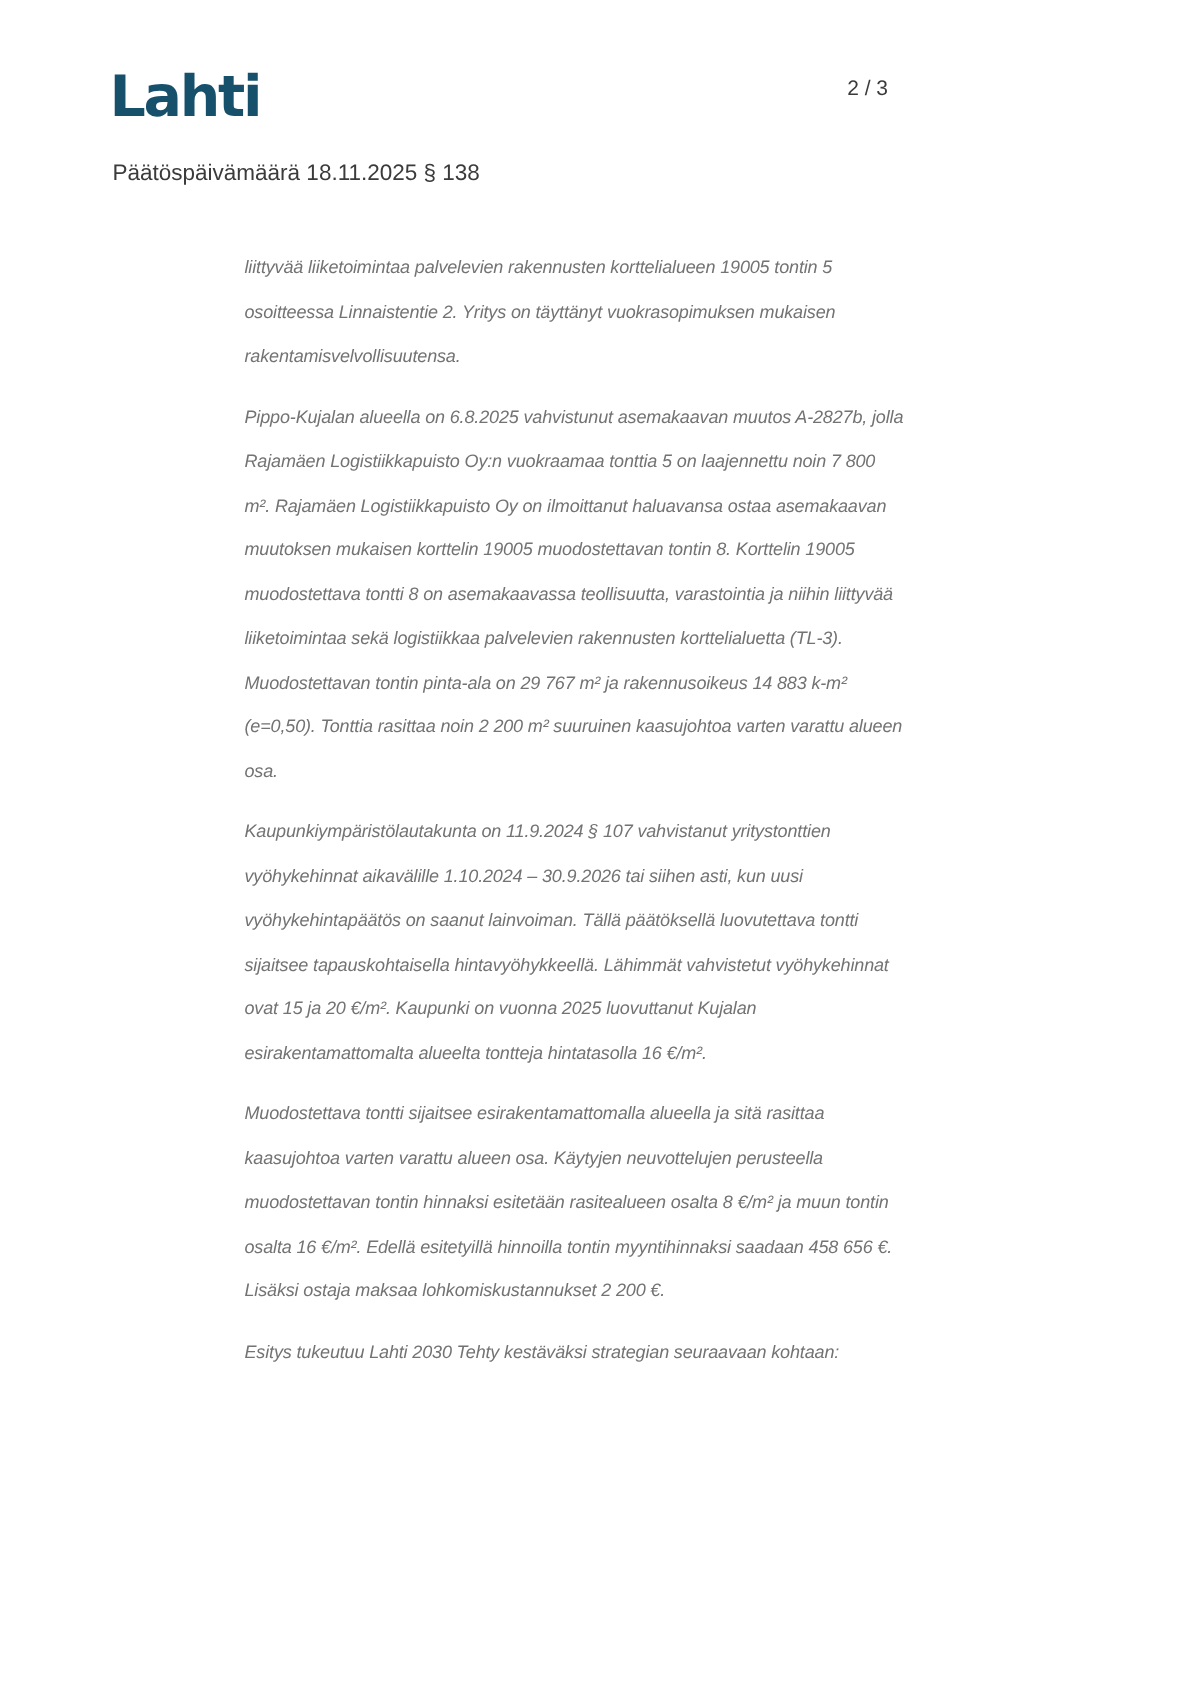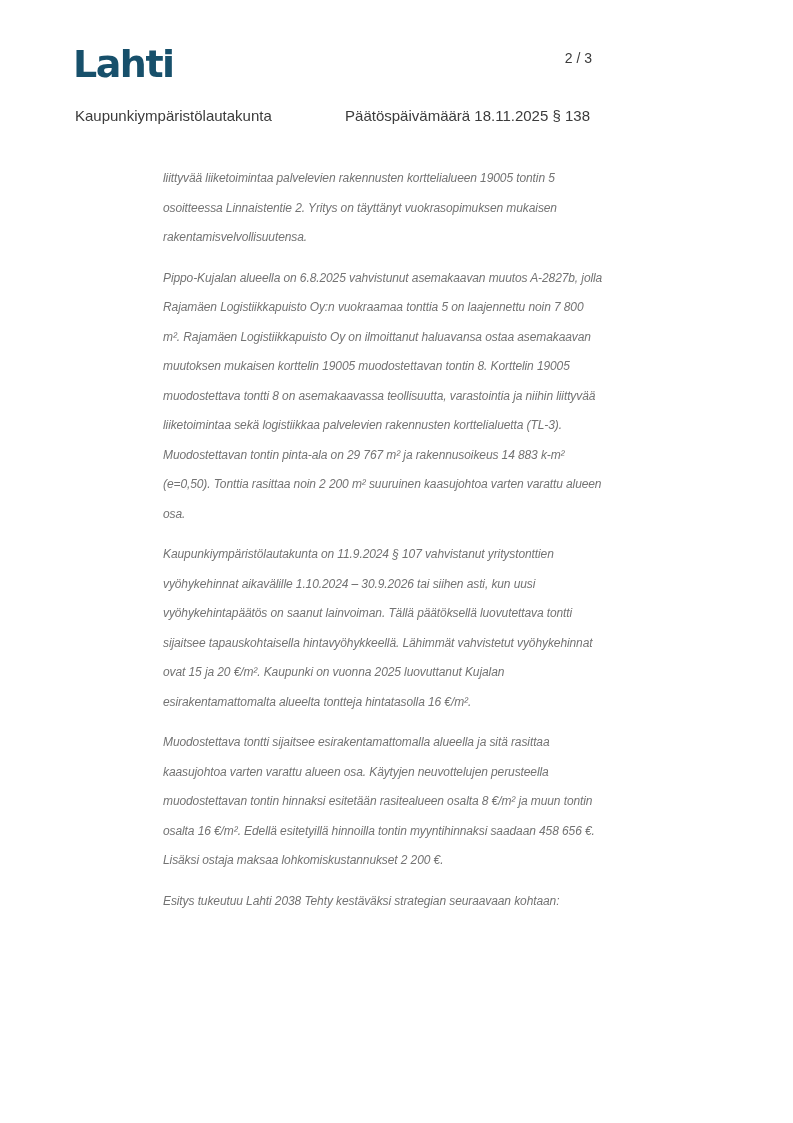--- a/index.html
+++ b/index.html
@@ -65,21 +65,20 @@
 </head>
 <body>
 
 <div class="page">
 
   <div class="logo">Lahti</div>
 
   <div class="page-number">2 / 3</div>
 
   <div class="header-row">
-    <span>Kaupunkiympäristölautakunta</span>
     <span>Päätöspäivämäärä 18.11.2025 § 138</span>
   </div>
 
   <div class="body-text">
     <p>liittyvää liiketoimintaa palvelevien rakennusten korttelialueen 19005 tontin 5
 osoitteessa Linnaistentie 2. Yritys on täyttänyt vuokrasopimuksen mukaisen
 rakentamisvelvollisuutensa.</p>
     <p>Pippo-Kujalan alueella on 6.8.2025 vahvistunut asemakaavan muutos A-2827b, jolla
 Rajamäen Logistiikkapuisto Oy:n vuokraamaa tonttia 5 on laajennettu noin 7 800
 m². Rajamäen Logistiikkapuisto Oy on ilmoittanut haluavansa ostaa asemakaavan
@@ -93,16 +92,16 @@
 vyöhykehinnat aikavälille 1.10.2024 – 30.9.2026 tai siihen asti, kun uusi
 vyöhykehintapäätös on saanut lainvoiman. Tällä päätöksellä luovutettava tontti
 sijaitsee tapauskohtaisella hintavyöhykkeellä. Lähimmät vahvistetut vyöhykehinnat
 ovat 15 ja 20 €/m². Kaupunki on vuonna 2025 luovuttanut Kujalan
 esirakentamattomalta alueelta tontteja hintatasolla 16 €/m².</p>
     <p>Muodostettava tontti sijaitsee esirakentamattomalla alueella ja sitä rasittaa
 kaasujohtoa varten varattu alueen osa. Käytyjen neuvottelujen perusteella
 muodostettavan tontin hinnaksi esitetään rasitealueen osalta 8 €/m² ja muun tontin
 osalta 16 €/m². Edellä esitetyillä hinnoilla tontin myyntihinnaksi saadaan 458 656 €.
 Lisäksi ostaja maksaa lohkomiskustannukset 2 200 €.</p>
-    <p>Esitys tukeutuu Lahti 2038 Tehty kestäväksi strategian seuraavaan kohtaan:</p>
+    <p>Esitys tukeutuu Lahti 2030 Tehty kestäväksi strategian seuraavaan kohtaan:</p>
   </div>
 
 </div>
 
 </body></html>

